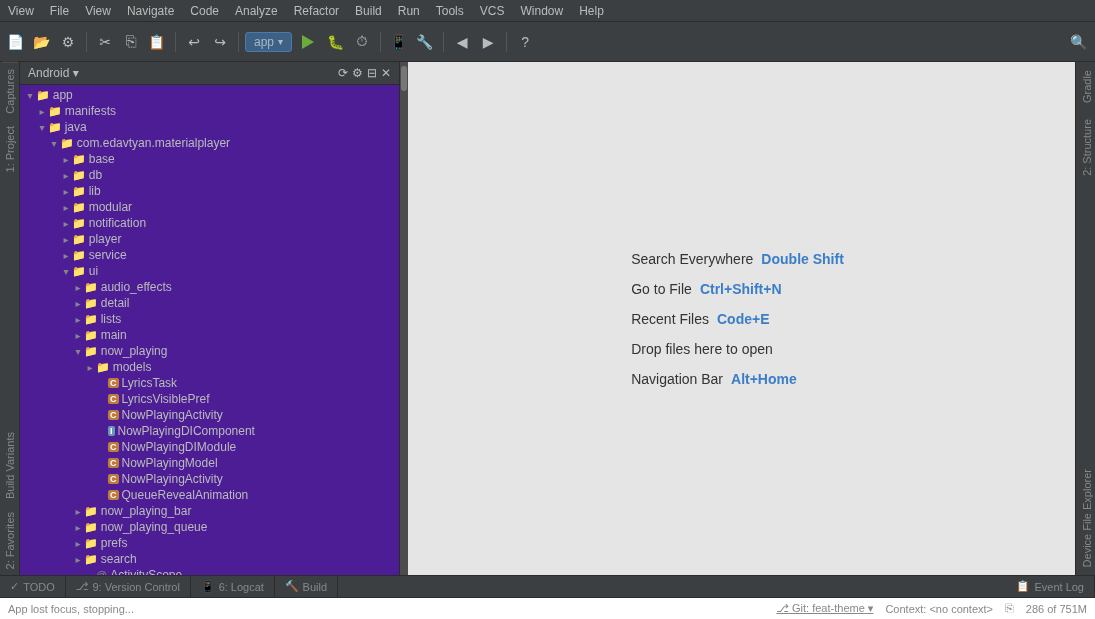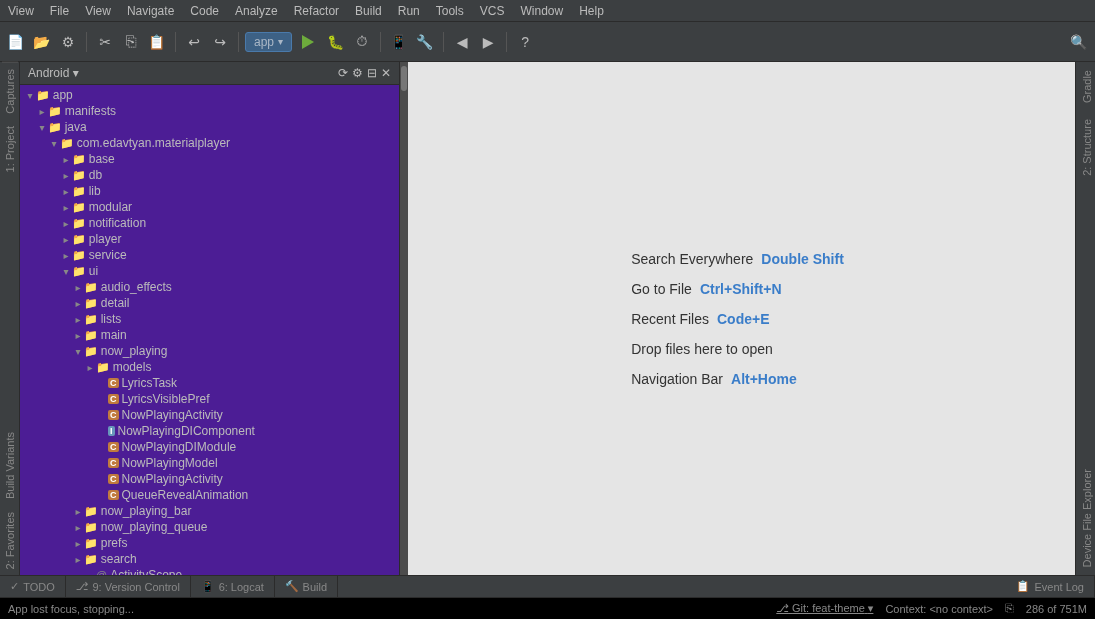--- a/index.html
+++ b/index.html
@@ -45,21 +45,21 @@
 
     
     #right-sidebar { width: 20px; background: #3c3f41; border-left: 1px solid #2b2b2b; display: flex; flex-direction: column; }
     .right-tab { writing-mode: vertical-lr; transform: rotate(180deg); padding: 8px 2px; font-size: 11px; color: #888; cursor: pointer; white-space: nowrap; }
 
     
     #bottom-tabs { height: 22px; background: #3c3f41; border-top: 1px solid #2b2b2b; display: flex; align-items: center; }
     .bottom-tab { padding: 2px 10px; font-size: 11px; color: #888; cursor: pointer; border-right: 1px solid #2b2b2b; display: flex; align-items: center; gap: 4px; height: 100%; }
 
     
-    #status-bar { height: 22px; background: #000000; border-top: 1px solid #2b2b2b; display: flex; align-items: center; padding: 0 8px; font-size: 11px; color: #888; gap: 8px; }
+    #status-bar { height: 22px; background: #ffffff; border-top: 1px solid #2b2b2b; display: flex; align-items: center; padding: 0 8px; font-size: 11px; color: #888; gap: 8px; }
     #status-left { flex: 1; }
     #status-right { display: flex; gap: 12px; align-items: center; }
 
     
     ::-webkit-scrollbar { width: 8px; }
     ::-webkit-scrollbar-track { background: #3c3f41; }
     ::-webkit-scrollbar-thumb { background: #555; border-radius: 4px; }
   </style>
 </head>
 <body>

